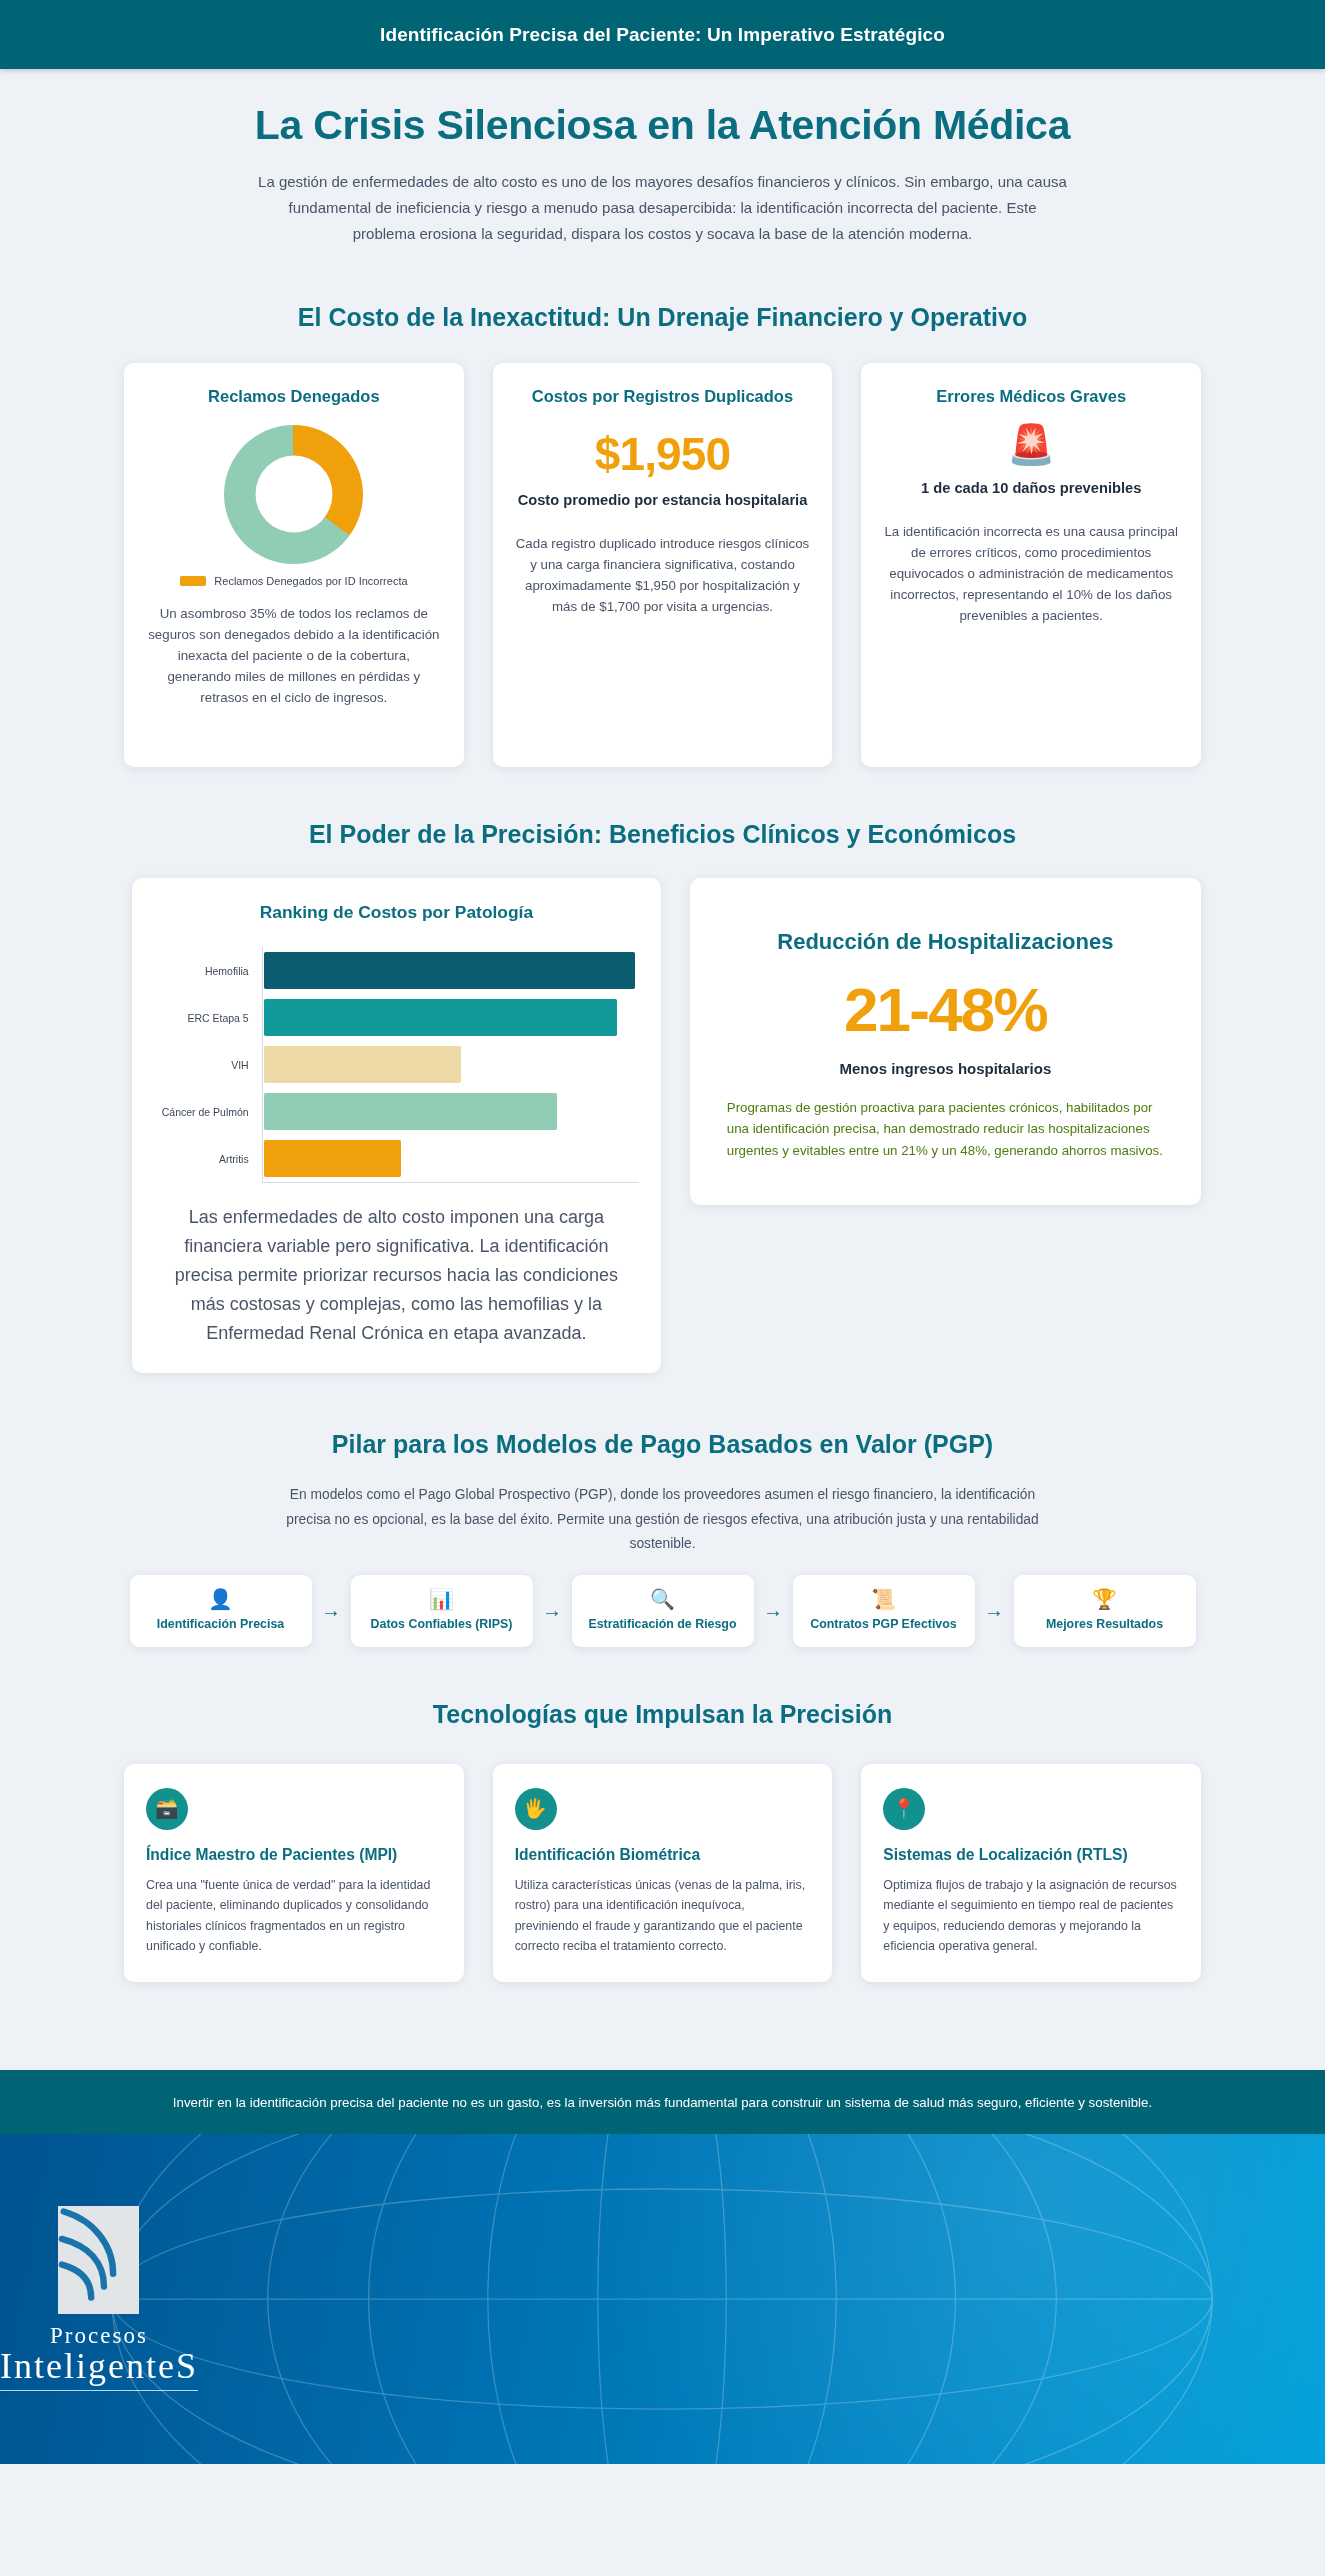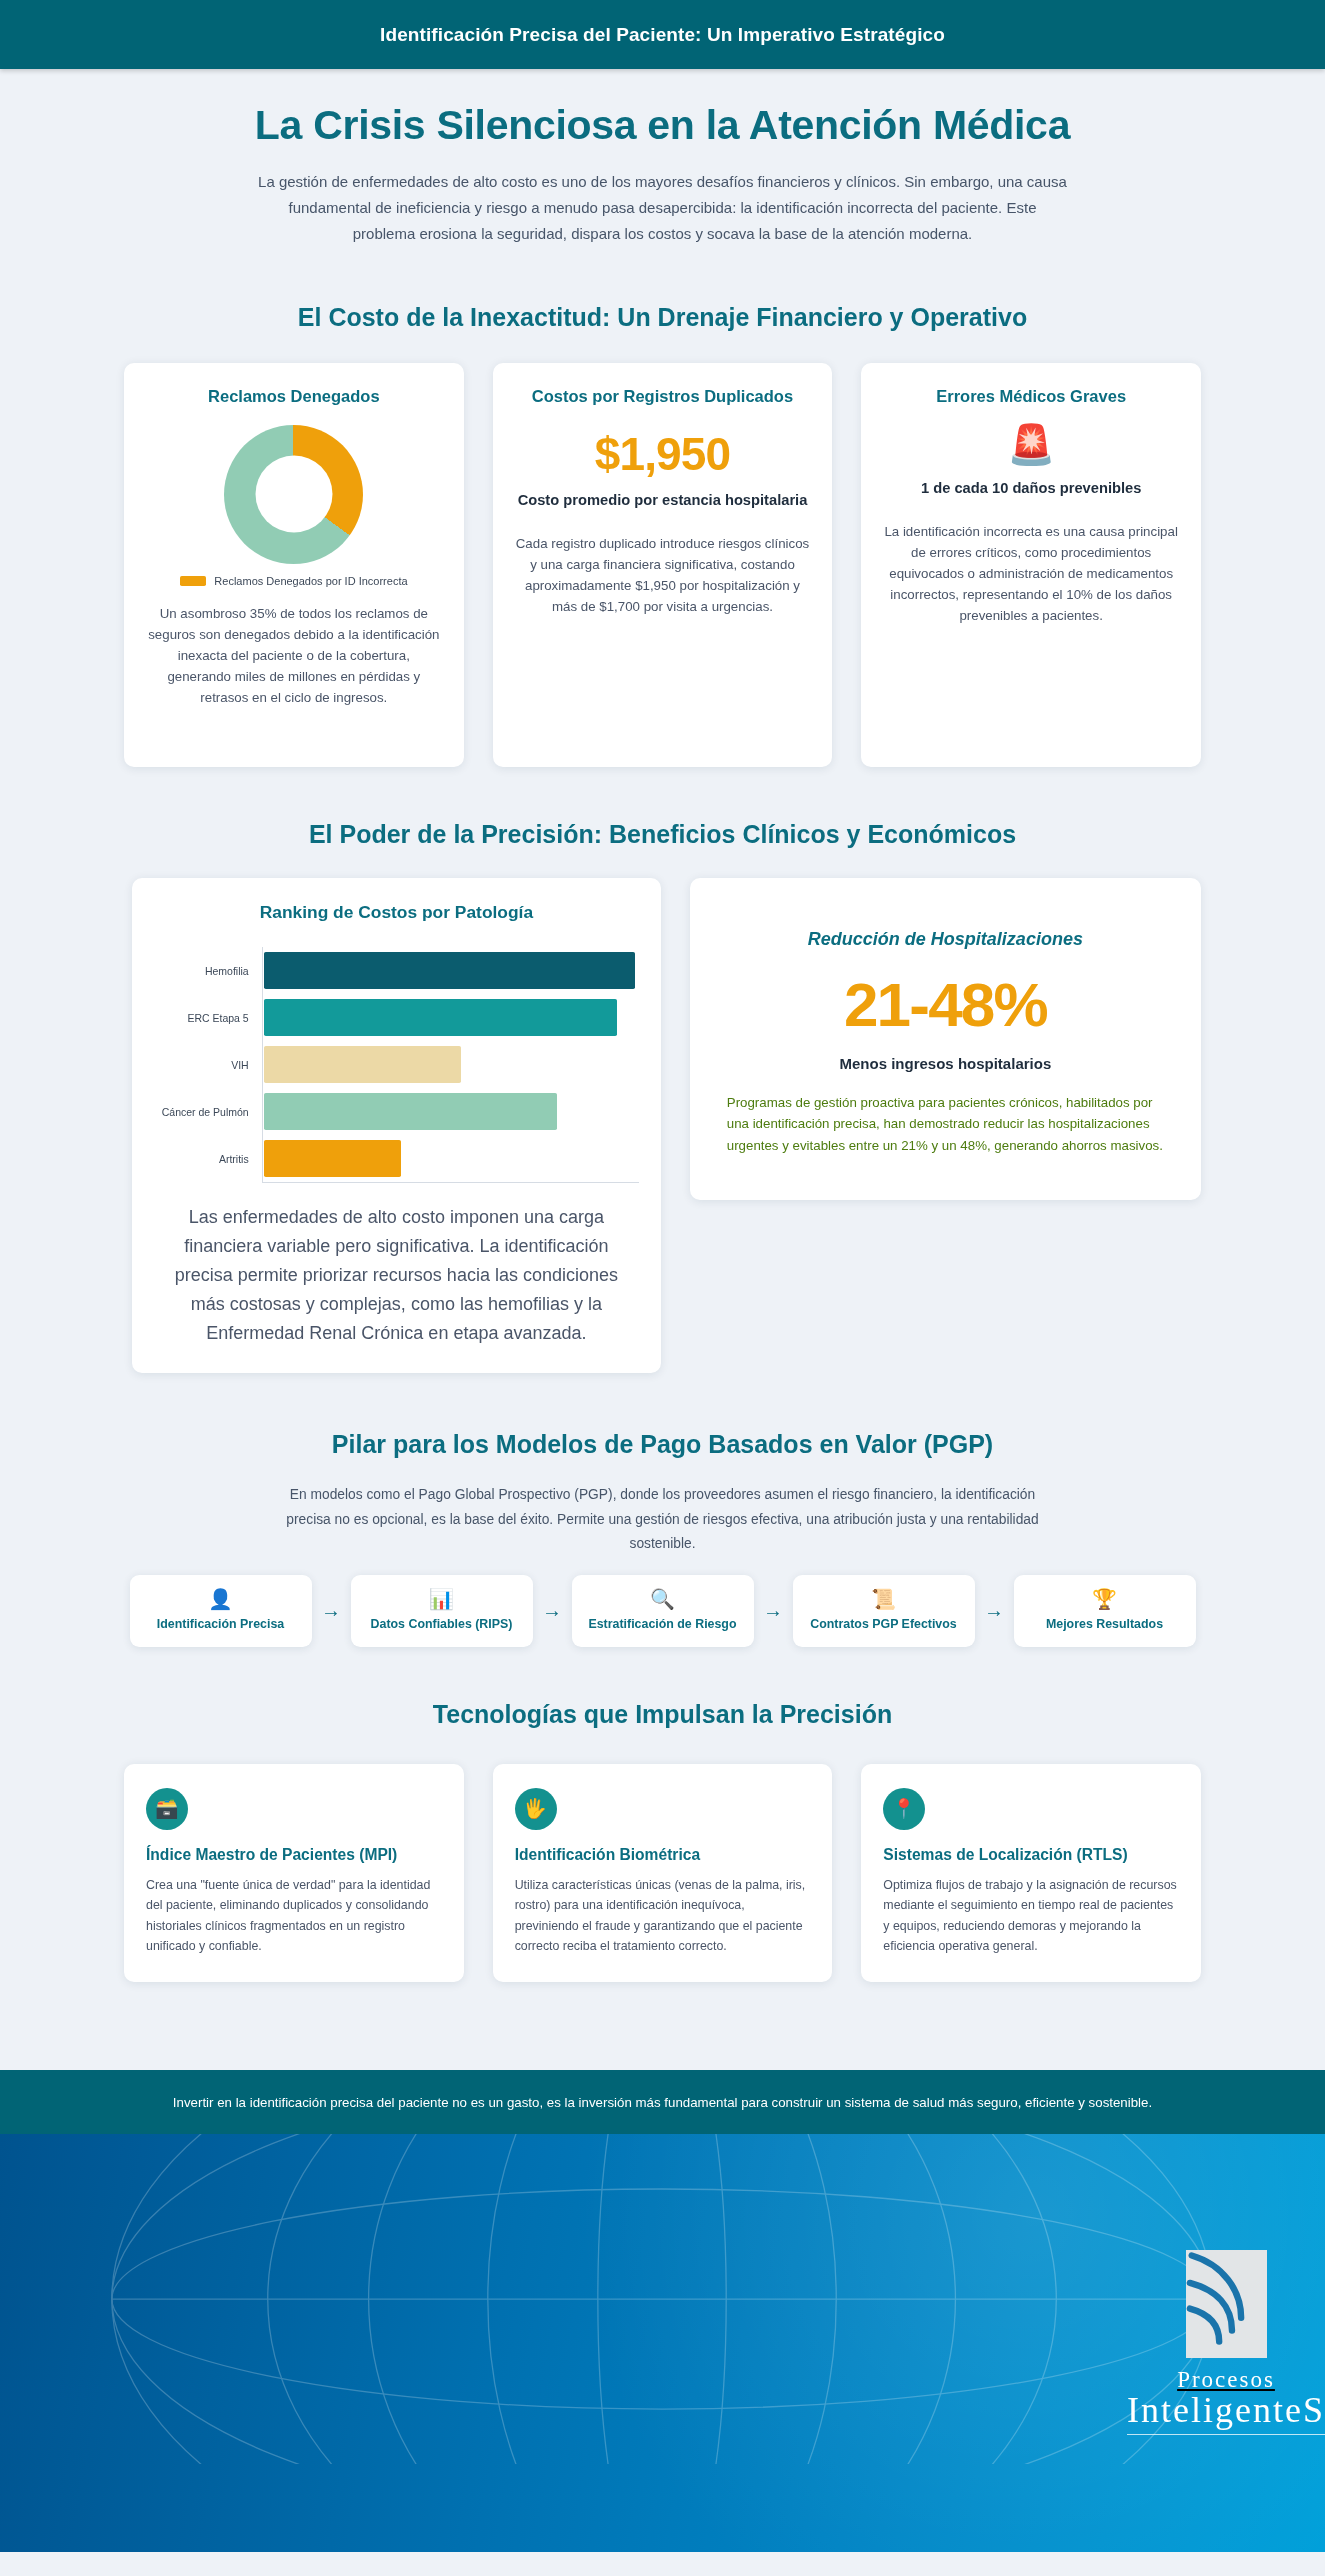--- a/index.html
+++ b/index.html
@@ -160,23 +160,22 @@
              border-left: 0.9px solid #d6dce4; padding-left: 0.9px; }
   .bar { height: 37px; border-radius: 1.8px; }
   .chart-axis { border-top: 0.9px solid #d6dce4; margin-left: 108px; }
   .chart-note {
     color: #4a5568; font-size: 18px; line-height: 1.6;
     text-align: center; padding: 20px 9.2px 1.8px;
   }
 
   .stat-card { padding: 51px 37px 44px; }
   .stat-card h3 {
-    text-align: center; color: #0b6d80; font-size: 18px; font-weight: bold;
+    text-align: center; color: #0b6d80; font-size: 22px; font-weight: bold;
     margin-bottom: 24px;
-    font-style: italic;
   }
   .stat-num {
     text-align: center; color: #efa00b; font-size: 62px; font-weight: bold;
     line-height: 1; letter-spacing: -1.8px; margin-bottom: 18.3px;
   }
   .stat-sub {
     text-align: center; color: #1f2d3d; font-size: 15px; font-weight: bold;
     margin-bottom: 20px;
   }
   .stat-body { text-align: left; color: #4d7c0f; font-size: 13.3px; line-height: 1.62; }
@@ -220,27 +219,27 @@
 
   
   .footer-band {
     background: #016475;
     padding: 24px 55px;
     text-align: center;
   }
   .footer-band span { color: #ffffff; font-size: 13.3px; }
 
   .logo-band {
-    height: 418px;
+    height: 330px;
     background:
       radial-gradient(circle at 78% 20%, rgba(255,255,255,.10), rgba(255,255,255,0) 42%),
       linear-gradient(100deg, #00538f 0%, #0070b0 38%, #0086c6 68%, #00a0da 100%);
     position: relative;
     overflow: hidden;
-    display: flex; align-items: center; justify-content: flex-end; text-decoration: underline;
+    display: flex; align-items: center; justify-content: flex-start;
   }
   .globe-lines { position: absolute; inset: 0; opacity: .22; }
   .logo-stack { position: relative; z-index: 2; text-align: center; }
   .logo-mark {
     width: 81px; height: 108px; background: #e2e5e7; margin: 0 auto 9.2px;
     position: relative; overflow: hidden;
   }
   .logo-word1 {
     color: #ffffff; font-family: "Liberation Serif", serif;
     font-size: 23px; letter-spacing: 2px; line-height: 1.05;

